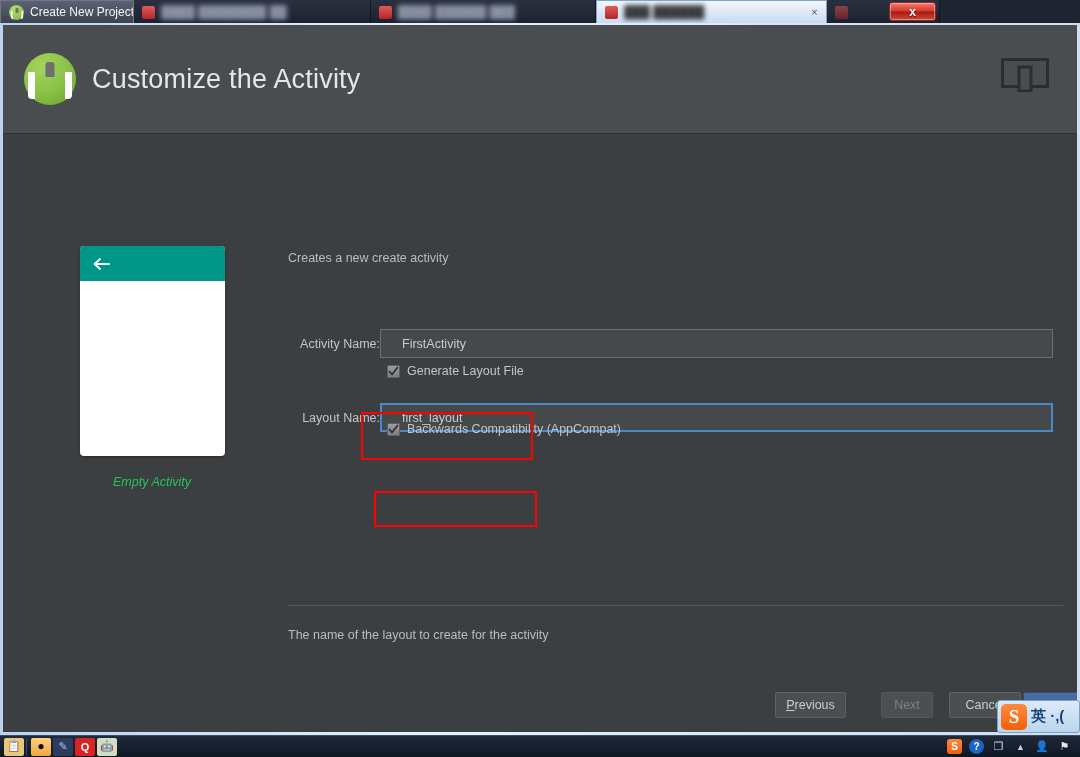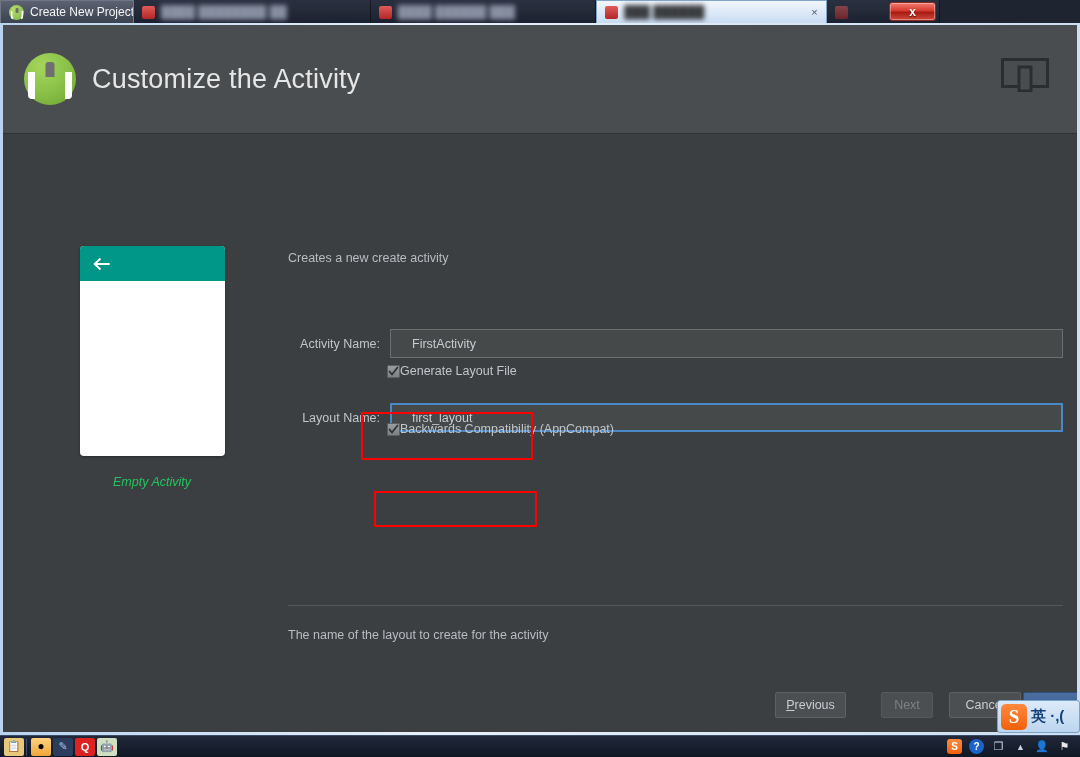--- a/index.html
+++ b/index.html
@@ -134,34 +134,34 @@
 
   
   .desc {
     position: absolute; left: 285px; top: 117px;
     font-size: 12.5px; color: #b9bcc0;
   }
 
   .form-row { position: absolute; display: flex; align-items: center; }
   .form-label {
     width: 92px; text-align: right; font-size: 12.5px; color: #c2c5c9;
-    margin-right: 10px; flex: 0 0 auto;
+    flex: 0 0 auto;
   }
   .field {
     height: 29px; background: #45494a; border: 1px solid #6b6f70;
     color: #c8cbcf; font-size: 12.5px; font-family: "Liberation Sans", sans-serif;
     padding: 0 21px; outline: none;
   }
   .field.focused { border: 1px solid #4a88c7; box-shadow: 0 0 0 1px #4a88c7 inset; }
 
   .row-activity { left: 285px; top: 195px; }
   .row-layout   { left: 285px; top: 269px; }
 
   .cb-row {
-    position: absolute; display: flex; align-items: center; 
+    position: absolute; display: flex; align-items: center; gap: 7px;
     font-size: 12.5px; color: #c2c5c9;
   }
   .cb-generate { left: 384px; top: 230px; }
   .cb-backwards { left: 384px; top: 288px; }
   .checkbox {
     width: 13px; height: 13px; flex: 0 0 auto; border-radius: 1px;
     background: linear-gradient(180deg,#9a9d9f,#7d8082);
     border: 1px solid #5d6062; position: relative;
   }
   .checkbox svg { position: absolute; left: 0; top: 0; }

